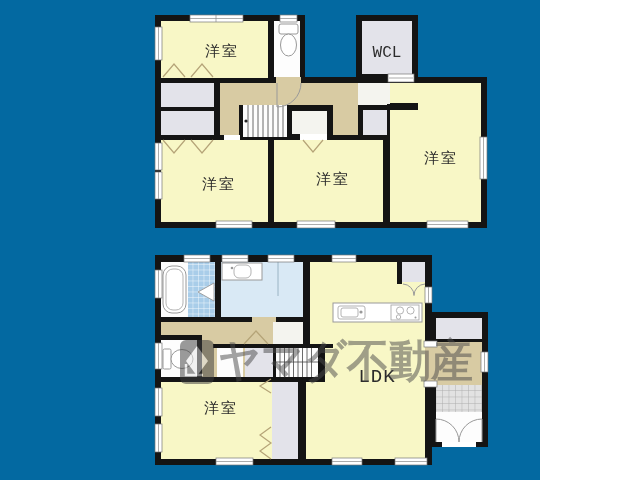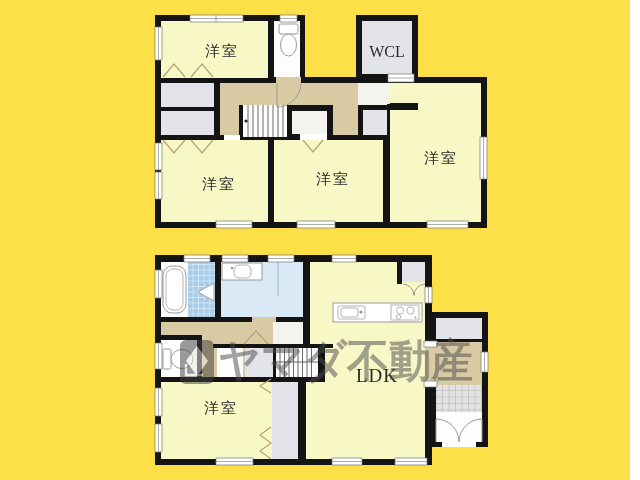--- a/index.html
+++ b/index.html
@@ -1,17 +1,17 @@
 <!DOCTYPE html>
 <html style="--walls: #141414; --room_yellow: #F8F7C6; --hall_tan: #D8CBA3; --closet_gray: #E3E3EA; --washroom_blue: #D9E9F5; --bath_tile_blue: #A9CDE9; --entrance_tile: #E2E2E2; --fold_mark: #B5A478; --watermark_gray: #4A4A4A;"><head>
 <meta charset="utf-8">
 <style>
   html,body{margin:0;padding:0;background:#fff;}
-  #stage{position:relative;width:630px;height:480px;background:#fde047;overflow:hidden;
-         font-family:Liberation Serif, serif;}
+  #stage{position:relative;width:540px;height:480px;background:#0369a1;overflow:hidden;
+         font-family:Liberation Mono, monospace;}
   svg{position:absolute;left:0;top:0;}
   
   .wall{fill:var(--walls);}
   .room-y{fill:var(--room_yellow);}
   .hall-t{fill:var(--hall_tan);}
   .closet-g{fill:var(--closet_gray);}
   .wash-b{fill:var(--washroom_blue);}
   .white-f{fill:#f4f4ef;}
   .pure-w{fill:#fdfdfd;}
   .win{fill:#ffffff;stroke:#777;stroke-width:0.7;}

